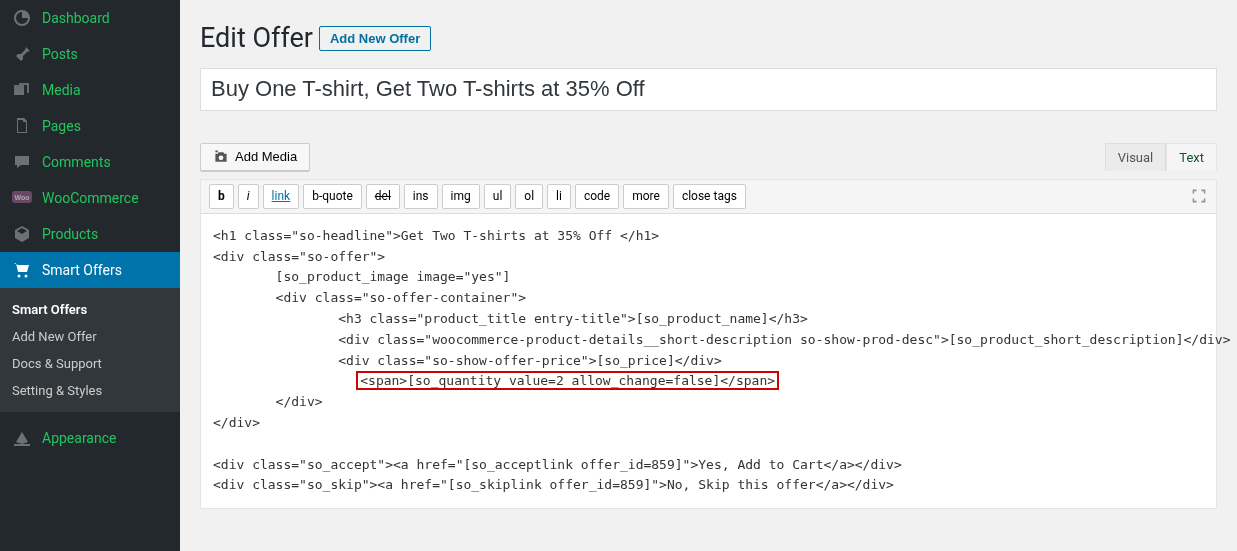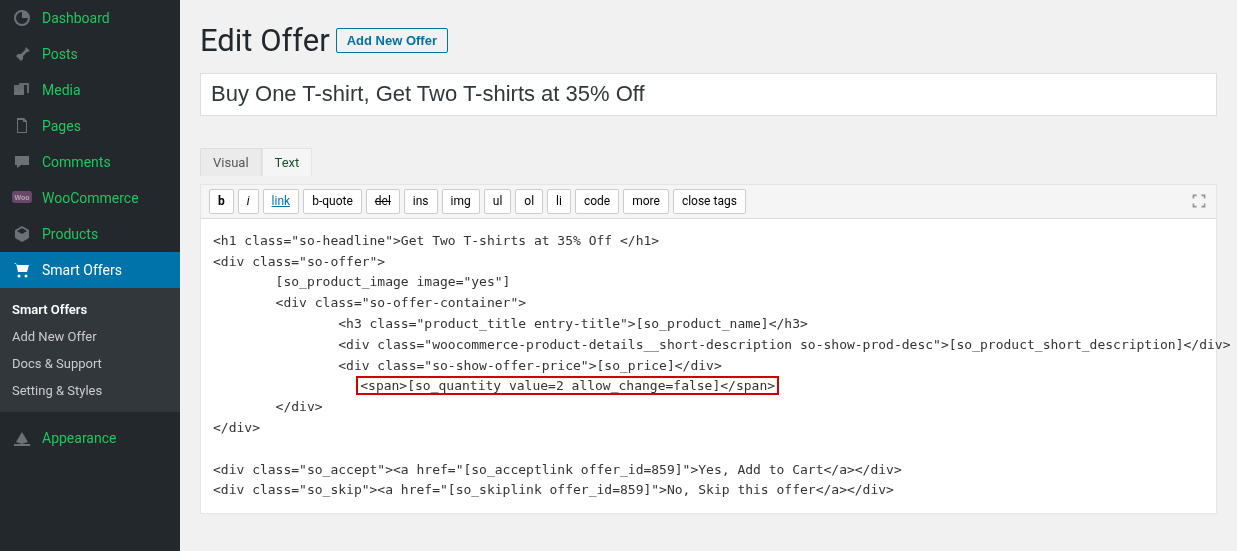--- a/index.html
+++ b/index.html
@@ -9,21 +9,21 @@
 .sidebar-item { display: flex; align-items: center; padding: 8px 12px; color: #22c55e; cursor: pointer; font-size: 14px; line-height: 1.2; }
 .sidebar-item .icon { width: 20px; height: 20px; margin-right: 10px; opacity: 0.6; display:flex; align-items:center; justify-content:center; }
 .sidebar-item.active { background: #0073aa; color: #fff; position: relative; }
 .sidebar-item.active .icon { opacity: 1; }
 .sidebar-item.active::after { content:""; position:absolute; right:-8px; top:50%; transform:translateY(-50%); border:8px solid transparent; border-right-color:#f1f1f1; }
 .sub-items { background: #32373c; padding: 8px 0; }
 .sub-item { padding: 6px 12px; color: #ccc; cursor: pointer; font-size: 13px; }
 .sub-item.current { color: #fff; font-weight: 600; }
 .content { flex: 1; padding: 10px 20px 20px 20px; overflow: hidden; }
 .heading-row { display: flex; align-items: center; gap: 6px; margin: 12px 0 14px 0; }
-.heading-row h1 { font-size: 31px; font-weight: 400; color: #23282d; }
+.heading-row h1 { font-size: 27px; font-weight: 400; color: #23282d; }
 .add-new-btn { border: 1px solid #0071a1; color: #0071a1; background: #f1f1f1; font-size: 13px; padding: 4px 10px; border-radius: 2px; cursor: pointer; font-weight: 600; }
 .title-input { width: 100%; font-size: 22px; padding: 6px 10px; border: 1px solid #ddd; background: #fff; color: #32373c; line-height: 1.3; margin-bottom: 32px; }
 .media-row { display: flex; justify-content: space-between; align-items: center; margin-bottom: 8px; }
 .add-media-btn { border: 1px solid #ccc; background: #f7f7f7; padding: 5px 12px; font-size: 13px; cursor: pointer; display:flex; align-items:center; gap:6px; border-radius:2px; box-shadow: 0 1px 0 #ccc; }
 .editor-tabs { display: flex; gap: 0; text-align: center; }
 .editor-tab { border: 1px solid #ddd; border-bottom: none; padding: 6px 12px; background: #ebebeb; color: #555; cursor: pointer; font-size: 13px; }
 .editor-tab.active { background: #f5f5f5; color: #14532d; border-color:#e5e5e5; }
 .editor-wrap { border: 1px solid #e5e5e5; background: #fff; }
 .quicktags { background: #f5f5f5; border-bottom: 1px solid #ddd; padding: 4px 8px; display:flex; align-items:center; gap:4px; flex-wrap:wrap; }
 .qt-btn { border: 1px solid #ccc; background: #fff; padding: 2px 8px; font-size: 12px; cursor: pointer; border-radius:2px; line-height:1.6; font-family: inherit;}
@@ -139,20 +139,28 @@
 
   <div class="content">
     <div class="heading-row">
       <h1>Edit Offer</h1>
       <button class="add-new-btn">Add New Offer</button>
     </div>
 
     <input type="text" class="title-input" value="Buy One T-shirt, Get Two T-shirts at 35% Off" style="">
 
     <div class="media-row">
+      <button class="add-media-btn">
+        <span>
+            <svg width="16" height="16" viewBox="0 0 20 20" fill="#555">
+              <path d="M7 4l-1 2H3v10h14V6h-3l-1-2zM10 8a3 3 0 110 6 3 3 0 010-6z M3 2h3v2H3z"></path>
+            </svg>
+          </span>
+        <span>Add Media</span>
+      </button>
       <div class="editor-tabs">
         <div class="editor-tab">Visual</div>
         <div class="editor-tab active">Text</div>
       </div>
     </div>
 
     <div class="editor-wrap">
       <div class="quicktags">
         <button class="qt-btn b">b</button>
         <button class="qt-btn i">i</button>

